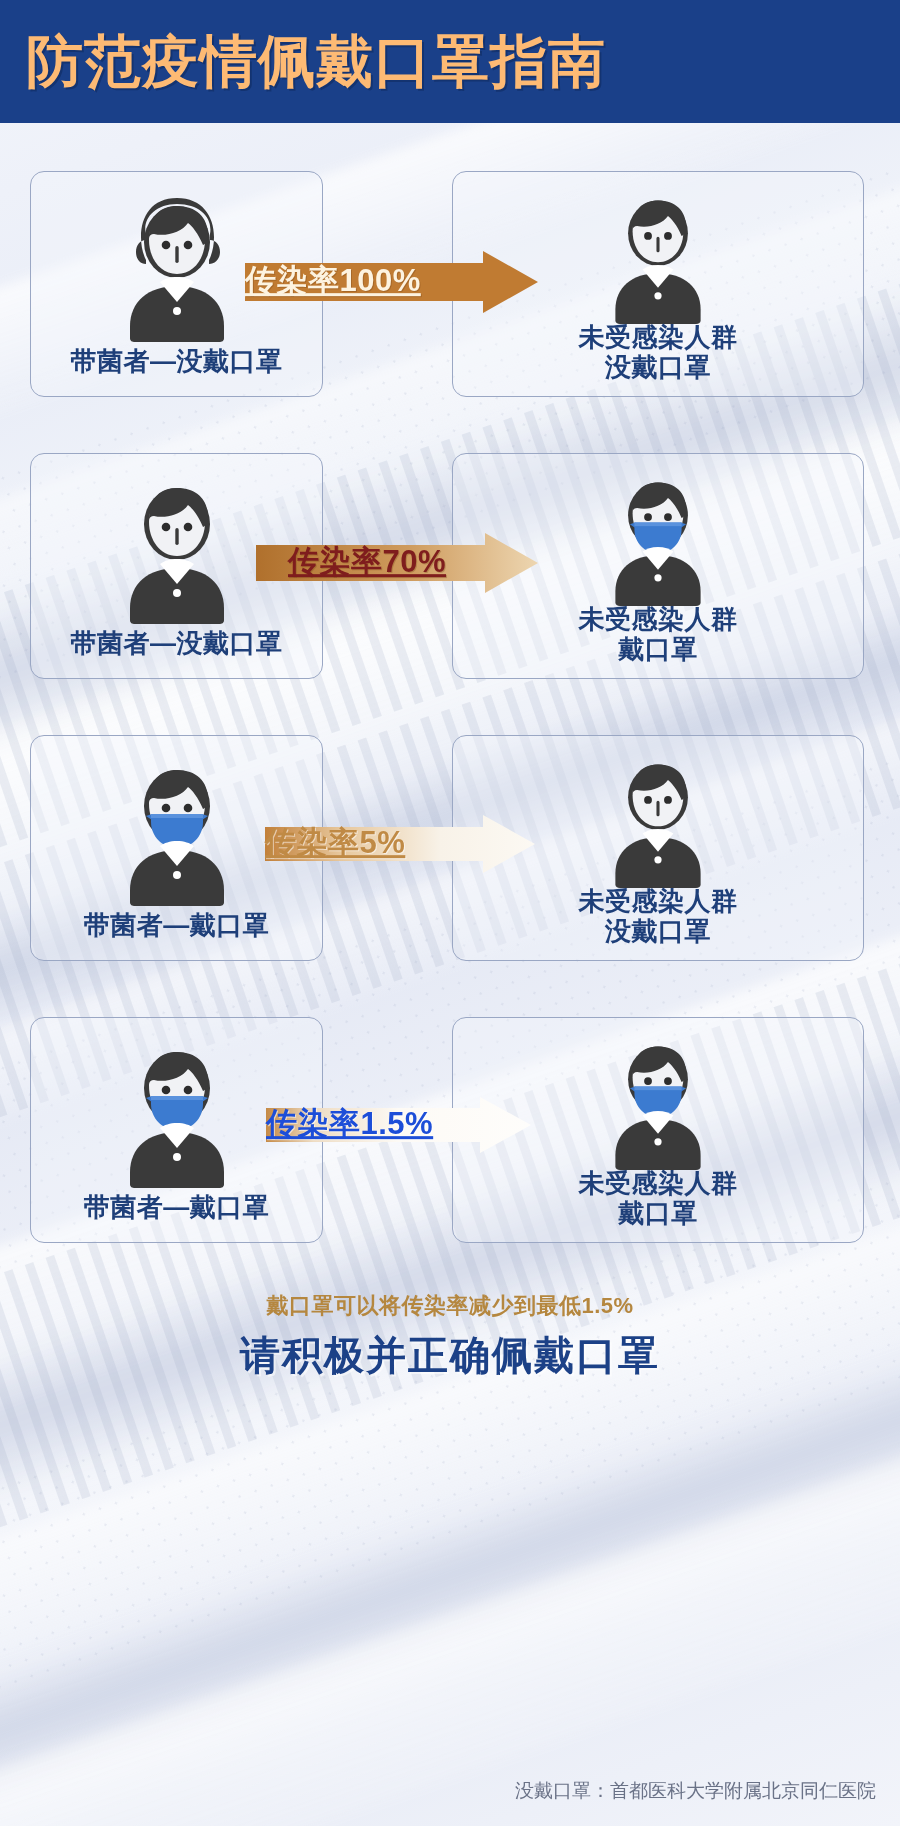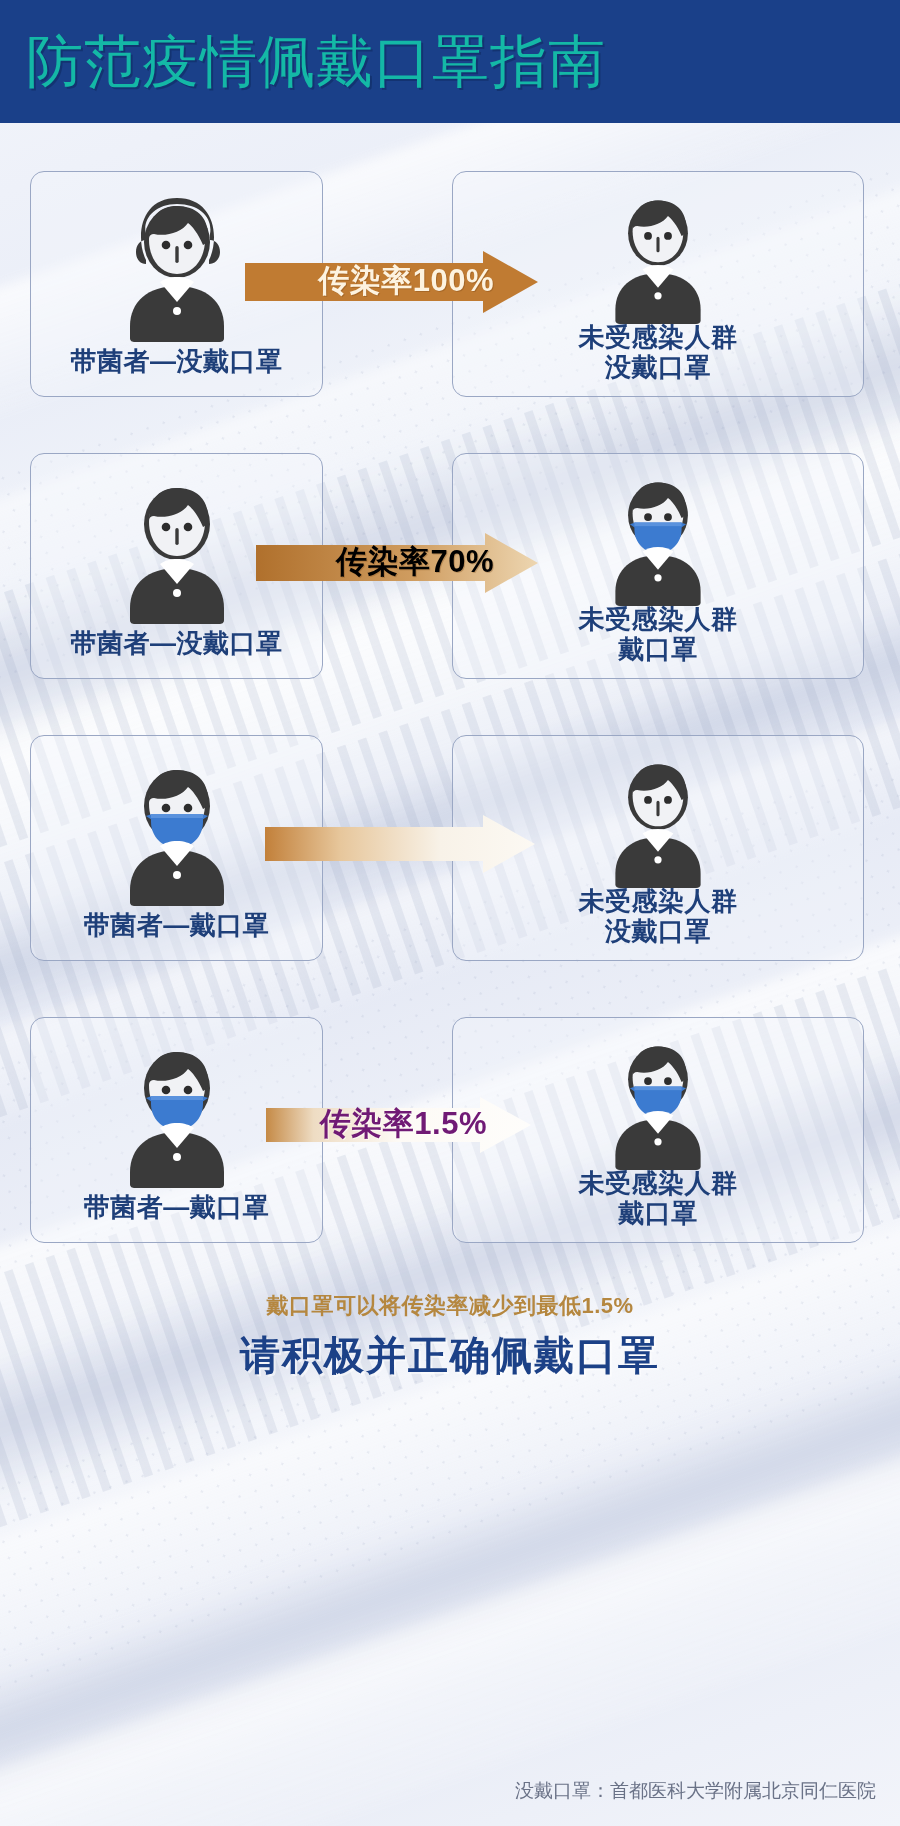--- a/index.html
+++ b/index.html
@@ -97,23 +97,23 @@
     position: relative;
     z-index: 5;
     height: 123px;
     background: #1a4089;
     display: flex;
     align-items: center;
     padding-left: 26px;
     box-sizing: border-box;
   }
   .header-title {
-    color: #14b8a6;
+    color: #fdba74;
     font-size: 57px;
-    font-weight: normal;
+    font-weight: bold;
     letter-spacing: 1px;
     line-height: 1;
     text-shadow: 2px 2px 0 rgba(10,30,70,0.35);
     white-space: nowrap;
   }
 
   
   .rows {
     position: relative;
     z-index: 4;
@@ -171,25 +171,26 @@
     z-index: 6;
     display: flex;
     align-items: center;
   }
   .arrow-svg { display: block; }
   .arrow-text {
     position: absolute;
     left: 0; right: 44px;
     top: 50%;
     transform: translateY(-52%);
-    text-align: right;
+    text-align: left;
     font-size: 31px;
     font-weight: bold;
     white-space: nowrap;
     letter-spacing: .5px;
+    text-decoration: underline;
   }
 
   
   .footer {
     position: relative;
     z-index: 5;
     margin-top: 8px;
     text-align: center;
   }
   .footer-sub {
@@ -321,21 +322,21 @@
         <svg class="arrow-svg" width="282" height="60" viewBox="0 0 282 60" preserveAspectRatio="none">
           <defs>
             <linearGradient id="ag2" x1="0" y1="0" x2="1" y2="0">
               <stop offset="0%" stop-color="#b0702c"></stop>
               <stop offset="55%" stop-color="#cf9c5f"></stop>
               <stop offset="100%" stop-color="#edd6b1"></stop>
             </linearGradient>
           </defs>
           <path d="M0 12 L229 12 L229 0 L282 30 L229 60 L229 48 L0 48 Z" fill="url(#ag2)"></path>
         </svg>
-        <div class="arrow-text" style="color:#000000;text-shadow:1px 1px 0 rgba(120,70,20,.30);">传染率70%</div>
+        <div class="arrow-text" style="color:#7f1d1d;text-shadow:1px 1px 0 rgba(120,70,20,.30);padding-left:32px;">传染率70%</div>
       </div>
 
       <div class="card right">
         <div class="card-figure">
           <svg class="person" width="136" height="138" viewBox="0 0 150 152">
             <ellipse cx="75" cy="52" rx="33" ry="36" fill="#3a3a3a"></ellipse>
             <path d="M75 20 C58 20 47 32 47 50 C47 68 58 84 75 84 C92 84 103 68 103 50 C103 32 92 20 75 20 Z" fill="#f1f2f5"></path>
             <path d="M47 48 C47 26 58 16 75 16 C94 16 106 27 106 45 C106 50 104 54 101 55 C96 43 90 36 86 33 C80 42 64 47 52 44 C49 44 47 46 47 48 Z" fill="#3a3a3a"></path>
             <circle cx="64" cy="54" r="4.3" fill="#2d2d2d"></circle>
             <circle cx="86" cy="54" r="4.3" fill="#2d2d2d"></circle>
@@ -379,20 +380,21 @@
           <defs>
             <linearGradient id="ag3" x1="0" y1="0" x2="1" y2="0">
               <stop offset="0%" stop-color="#c2803a"></stop>
               <stop offset="28%" stop-color="#e7c79c"></stop>
               <stop offset="65%" stop-color="#f8f2e8"></stop>
               <stop offset="100%" stop-color="#fcf9f3"></stop>
             </linearGradient>
           </defs>
           <path d="M0 12 L218 12 L218 0 L270 29 L218 58 L218 46 L0 46 Z" fill="url(#ag3)"></path>
         </svg>
+        <div class="arrow-text" style="color:#c08a45;text-shadow:1px 1px 0 rgba(255,255,255,.55);">传染率5%</div>
       </div>
 
       <div class="card right">
         <div class="card-figure">
           <svg class="person" width="136" height="138" viewBox="0 0 150 152">
             <ellipse cx="75" cy="52" rx="33" ry="36" fill="#3a3a3a"></ellipse>
             <path d="M75 20 C58 20 47 32 47 50 C47 68 58 84 75 84 C92 84 103 68 103 50 C103 32 92 20 75 20 Z" fill="#f1f2f5"></path>
             <path d="M47 48 C47 26 58 16 75 16 C94 16 106 27 106 45 C106 50 104 54 101 55 C96 43 90 36 86 33 C80 42 64 47 52 44 C49 44 47 46 47 48 Z" fill="#3a3a3a"></path>
             <circle cx="64" cy="55" r="4.3" fill="#2d2d2d"></circle>
             <circle cx="86" cy="55" r="4.3" fill="#2d2d2d"></circle>
@@ -433,21 +435,21 @@
           <defs>
             <linearGradient id="ag4" x1="0" y1="0" x2="1" y2="0">
               <stop offset="0%" stop-color="#c58a46"></stop>
               <stop offset="18%" stop-color="#eedcc3"></stop>
               <stop offset="50%" stop-color="#fdfaf5"></stop>
               <stop offset="100%" stop-color="#fefdfb"></stop>
             </linearGradient>
           </defs>
           <path d="M0 11 L214 11 L214 0 L265 28 L214 56 L214 45 L0 45 Z" fill="url(#ag4)"></path>
         </svg>
-        <div class="arrow-text" style="color:#701a75;text-shadow:1px 1px 0 rgba(255,255,255,.6);">传染率1.5%</div>
+        <div class="arrow-text" style="color:#1d4ed8;text-shadow:1px 1px 0 rgba(255,255,255,.6);">传染率1.5%</div>
       </div>
 
       <div class="card right">
         <div class="card-figure">
           <svg class="person" width="136" height="138" viewBox="0 0 150 152">
             <ellipse cx="75" cy="52" rx="33" ry="36" fill="#3a3a3a"></ellipse>
             <path d="M75 20 C58 20 47 32 47 50 C47 68 58 84 75 84 C92 84 103 68 103 50 C103 32 92 20 75 20 Z" fill="#f1f2f5"></path>
             <path d="M47 48 C47 26 58 16 75 16 C94 16 106 27 106 45 C106 50 104 54 101 55 C96 43 90 36 86 33 C80 42 64 47 52 44 C49 44 47 46 47 48 Z" fill="#3a3a3a"></path>
             <circle cx="64" cy="54" r="4.3" fill="#2d2d2d"></circle>
             <circle cx="86" cy="54" r="4.3" fill="#2d2d2d"></circle>

